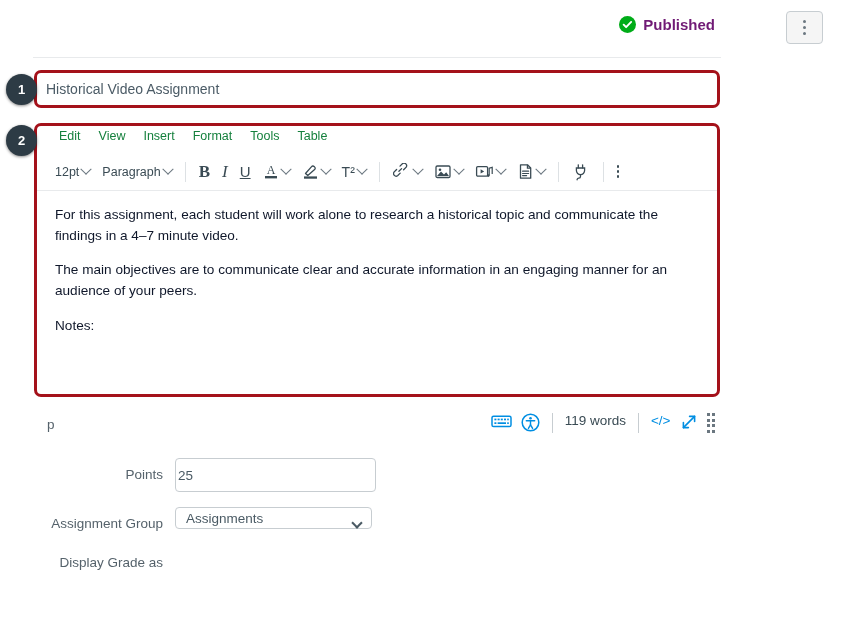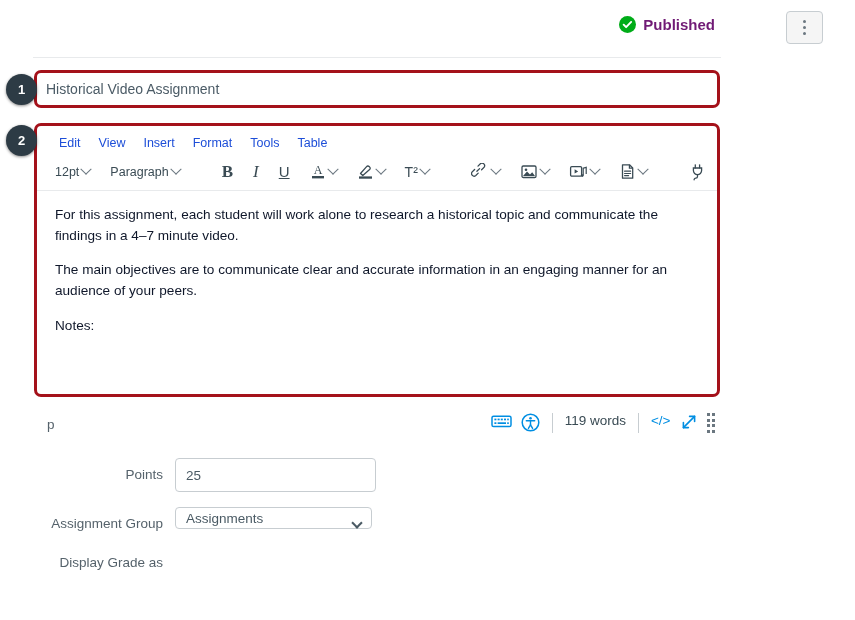--- a/index.html
+++ b/index.html
@@ -115,40 +115,40 @@
     left: 37px; top: 126px;
     width: 680px; height: 268px;
     background: #ffffff;
     overflow: hidden;
     border-radius: 4px;
   }
 
   .menubar {
     height: 27px;
     display: flex;
-    align-items: flex-end;
+    align-items: flex-start;
     gap: 0;
     padding-left: 13px;
     font-size: 12.5px;
-    color: #1d4ed8;
+    color: #15803d;
   }
   .menubar .menu-item {
     padding: 3px 9px;
     cursor: pointer;
     border-radius: 3px;
     white-space: nowrap;
   }
 
   .toolbar {
     height: 38px;
     display: flex;
     align-items: center;
     padding-left: 12px;
     border-bottom: 1px solid #E8EAEC;
-    gap: 8px;
+    gap: 0;
     color: #3A4B54;
   }
   .tb-btn {
     display: flex;
     align-items: center;
     gap: 3px;
     padding: 4px 6px;
     cursor: pointer;
     border-radius: 3px;
     color: #3A4B54;
@@ -242,21 +242,21 @@
     white-space: nowrap;
   }
   .text-field {
     width: 201px; height: 34px;
     border: 1px solid #C7CDD1;
     border-radius: 4px;
     background: #ffffff;
     font-family: "Liberation Sans", sans-serif;
     font-size: 13.5px;
     color: #4A5A64;
-    padding: 0 10px;
+    padding: 0 2px;
     outline: none;
   }
   .select-wrap { position: relative; width: 197px; }
   .select-field {
     width: 197px; height: 22px;
     border: 1px solid #C7CDD1;
     border-radius: 4px;
     background: #ffffff;
     font-family: "Liberation Sans", sans-serif;
     font-size: 13.5px;

